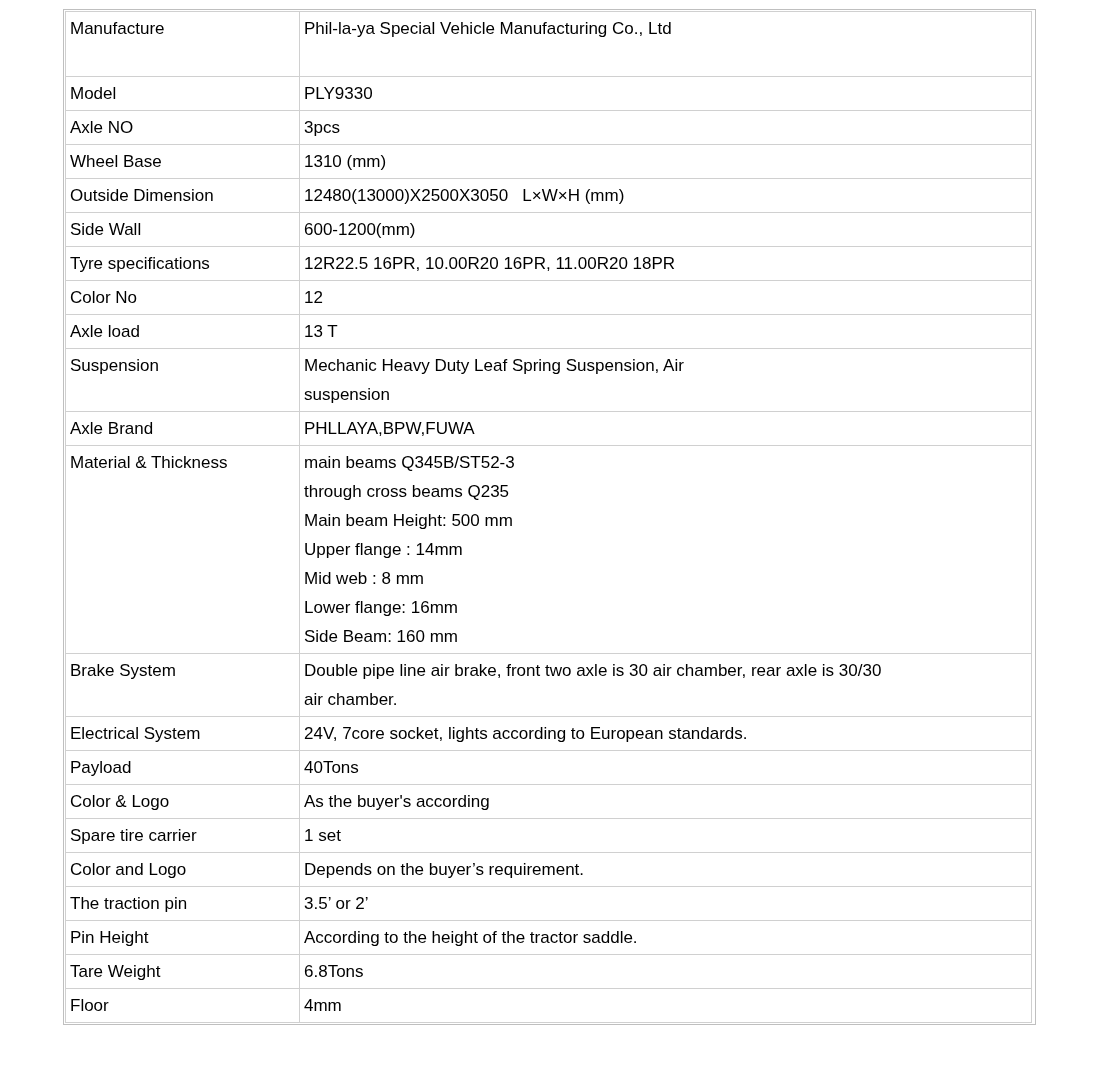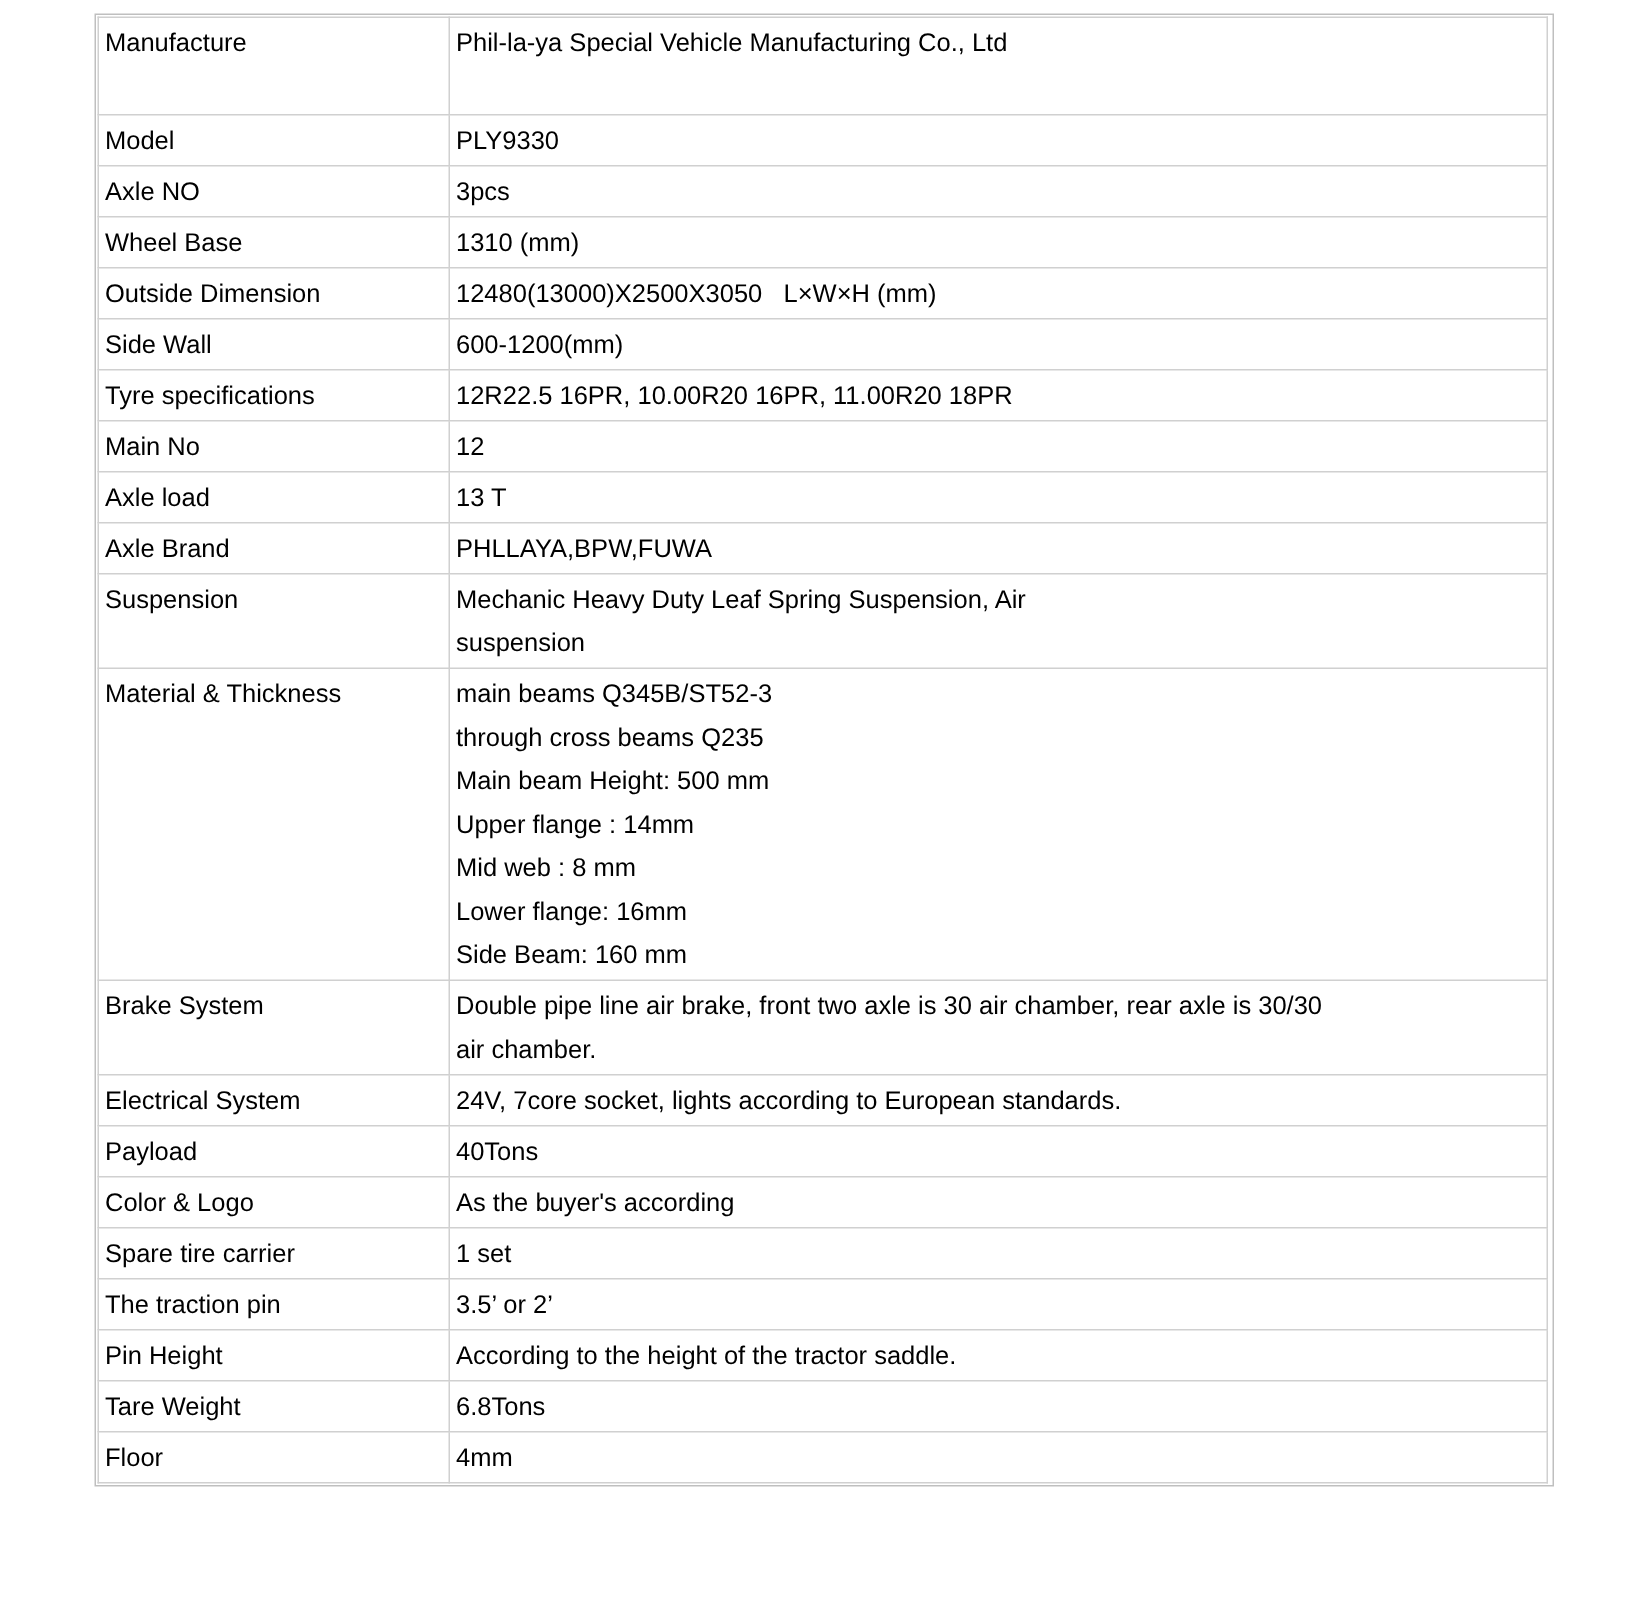--- a/index.html
+++ b/index.html
@@ -66,35 +66,35 @@
       </tr>
       <tr>
         <td class="row-label">Side Wall</td>
         <td class="row-value">600-1200(mm)</td>
       </tr>
       <tr>
         <td class="row-label">Tyre specifications</td>
         <td class="row-value">12R22.5 16PR, 10.00R20 16PR, 11.00R20 18PR</td>
       </tr>
       <tr>
-        <td class="row-label">Main No</td>
+        <td class="row-label">Color No</td>
         <td class="row-value">12</td>
       </tr>
       <tr>
         <td class="row-label">Axle load</td>
         <td class="row-value">13 T</td>
       </tr>
       <tr>
-        <td class="row-label">Axle Brand</td>
-        <td class="row-value">PHLLAYA,BPW,FUWA</td>
-      </tr>
-      <tr>
         <td class="row-label">Suspension</td>
         <td class="row-value">Mechanic Heavy Duty Leaf Spring Suspension, Air
 suspension</td>
+      </tr>
+      <tr>
+        <td class="row-label">Axle Brand</td>
+        <td class="row-value">PHLLAYA,BPW,FUWA</td>
       </tr>
       <tr>
         <td class="row-label">Material &amp; Thickness</td>
         <td class="row-value">main beams Q345B/ST52-3
 through cross beams Q235
 Main beam Height: 500 mm
 Upper flange : 14mm
 Mid web : 8 mm
 Lower flange: 16mm
 Side Beam: 160 mm</td>
@@ -114,20 +114,24 @@
       </tr>
       <tr>
         <td class="row-label">Color &amp; Logo</td>
         <td class="row-value">As the buyer's according</td>
       </tr>
       <tr>
         <td class="row-label">Spare tire carrier</td>
         <td class="row-value">1 set</td>
       </tr>
       <tr>
+        <td class="row-label">Color and Logo</td>
+        <td class="row-value">Depends on the buyer’s requirement.</td>
+      </tr>
+      <tr>
         <td class="row-label">The traction pin</td>
         <td class="row-value">3.5’ or 2’</td>
       </tr>
       <tr>
         <td class="row-label">Pin Height</td>
         <td class="row-value">According to the height of the tractor saddle.</td>
       </tr>
       <tr>
         <td class="row-label">Tare Weight</td>
         <td class="row-value">6.8Tons</td>

